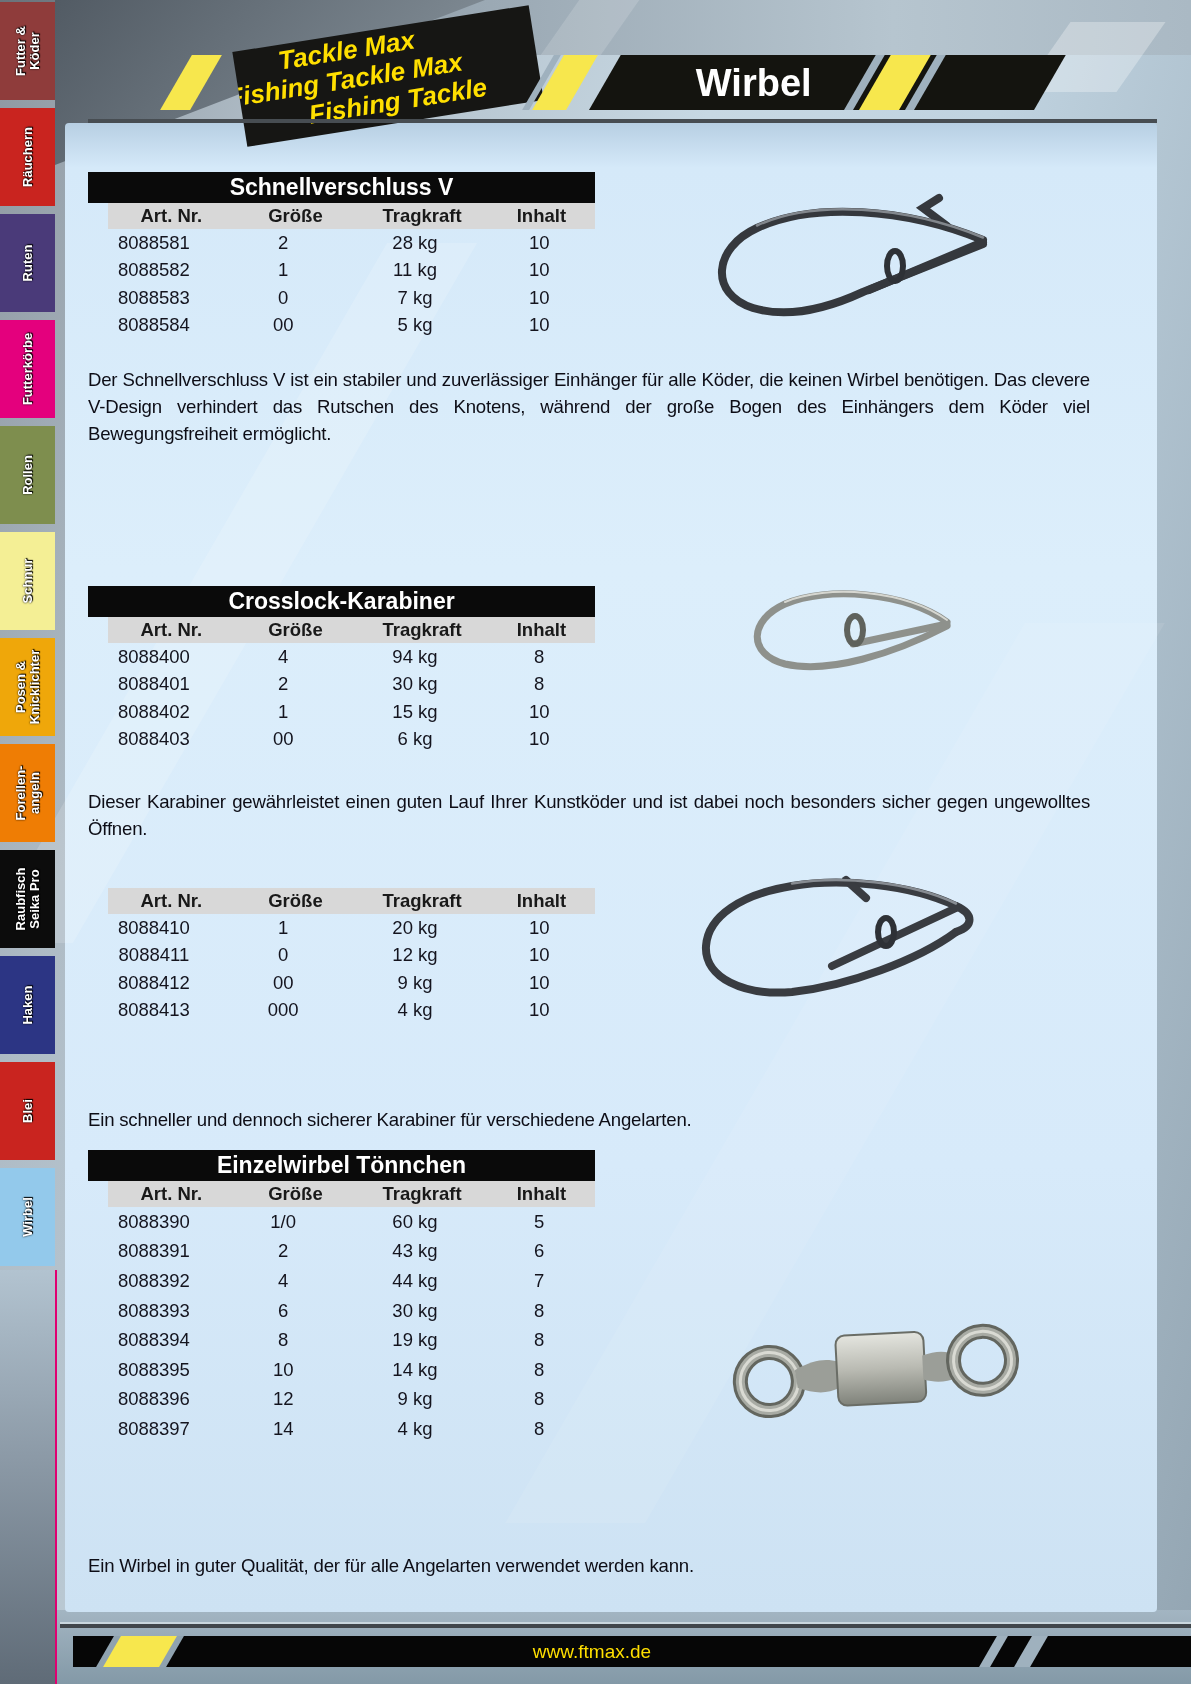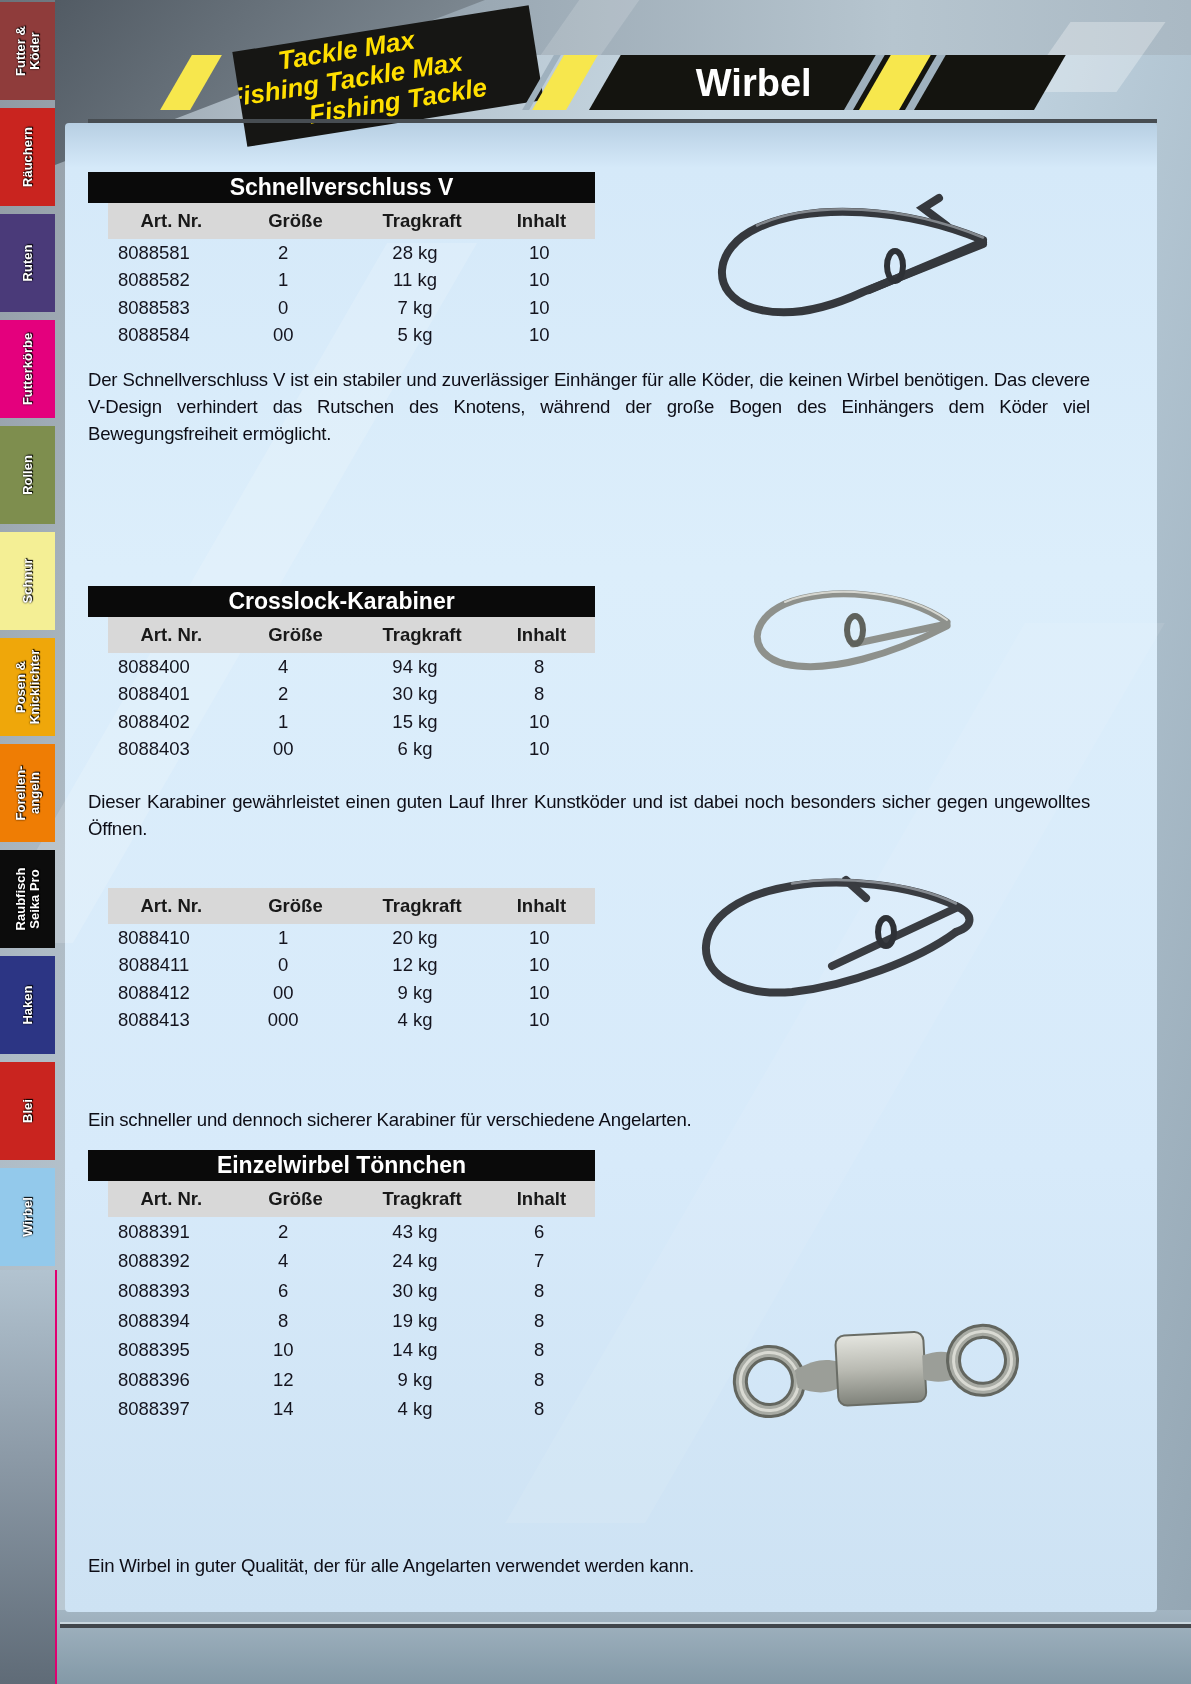--- a/index.html
+++ b/index.html
@@ -43,21 +43,21 @@
   .title-bar{position:absolute;left:589px;top:55px;width:445px;height:55px;background:#14140f;
              transform:skewX(-30deg);transform-origin:bottom left;}
   .title-bar .in{position:absolute;top:0;height:100%;}
   .title-label{position:absolute;left:0;top:2px;width:300px;height:55px;transform:skewX(30deg);
                color:#fff;font-size:38px;font-weight:bold;text-align:center;line-height:52px;}
   .header-rule{position:absolute;left:88px;top:119px;width:1069px;height:4px;background:#474d52;}
   
   .tbl{position:absolute;left:88px;width:507px;color:#14141e;}
   .tbl-title{height:31px;background:#0a0a0a;color:#fff;font-size:23px;font-weight:bold;
              display:flex;align-items:center;justify-content:center;}
-  .tbl-head{height:36px;background:#d8d8d8;display:grid;grid-template-columns:26% 25% 27% 22%;margin-left:20px;}
+  .tbl-head{height:26px;background:#d8d8d8;display:grid;grid-template-columns:26% 25% 27% 22%;margin-left:20px;}
   .tbl-head .th{display:flex;align-items:center;justify-content:center;font-weight:bold;
                 font-size:18.5px;color:#191919;}
   .tr{display:grid;grid-template-columns:26% 25% 27% 22%;height:27.5px;}
   .tall .tr{height:29.6px;}
   .td{display:flex;align-items:center;justify-content:center;font-size:18.5px;}
   .desc{position:absolute;left:88px;width:1002px;margin:0;font-size:18.6px;line-height:27px;
         color:#0d0d16;text-align:justify;letter-spacing:-0.2px;}
   .prod{position:absolute;}
   
   .footer-rule{position:absolute;left:60px;top:1622px;width:1131px;height:4px;background:#40464b;
@@ -308,29 +308,35 @@
   <div class="tbl tall" style="top:1150px;text-align:center;">
     <div class="tbl-title">Einzelwirbel Tönnchen</div>
     <div class="tbl-head">
         <div class="th">Art. Nr.</div>
         <div class="th">Größe</div>
         <div class="th">Tragkraft</div>
         <div class="th">Inhalt</div>
       </div>
     <div class="tbl-body">
         <div class="tr">
+          <div class="td">8088390</div>
+          <div class="td">1/0</div>
+          <div class="td">60 kg</div>
+          <div class="td">5</div>
+        </div>
+        <div class="tr">
           <div class="td">8088391</div>
           <div class="td">2</div>
           <div class="td">43 kg</div>
           <div class="td">6</div>
         </div>
         <div class="tr">
           <div class="td">8088392</div>
           <div class="td">4</div>
-          <div class="td">24 kg</div>
+          <div class="td">44 kg</div>
           <div class="td">7</div>
         </div>
         <div class="tr">
           <div class="td">8088393</div>
           <div class="td">6</div>
           <div class="td">30 kg</div>
           <div class="td">8</div>
         </div>
         <div class="tr">
           <div class="td">8088394</div>
@@ -374,14 +380,21 @@
       <rect x="112" y="22" width="88" height="70" rx="9" fill="url(#bgrad)" stroke="#6a6d66" stroke-width="2"></rect>
       <path d="M198 46 C212 42 222 42 234 48 L232 70 C220 74 210 74 198 70 Z" fill="#9b9e98"></path>
       <circle cx="258" cy="54" r="29" fill="none" stroke="#63665f" stroke-width="15"></circle>
       <circle cx="258" cy="54" r="29" fill="none" stroke="#a8aba4" stroke-width="9"></circle>
       <circle cx="258" cy="54" r="29" fill="none" stroke="#d9dad3" stroke-width="3"></circle>
     </g>
   </svg>
   <p class="desc" style="top:1552px;">Ein Wirbel in guter Qualität, der für alle Angelarten verwendet werden kann.</p>
 
   <div class="footer-rule"></div>
+  <div class="footer-bar">
+    <div class="fy y-stripe" style="left:39px;width:56px;box-shadow:7px 0 0 #8fa2af,-7px 0 0 #8fa2af;"></div>
+    <div class="fy g-stripe" style="left:915px;width:11px;"></div>
+    <div class="fy g-stripe" style="left:950px;width:16px;"></div>
+    <div style="position:absolute;left:0;top:0;width:1038px;height:31px;line-height:31px;text-align:center;
+                color:#ffdf00;font-size:19px;">www.ftmax.de</div>
+  </div>
 
 </div>
 
 </body></html>

